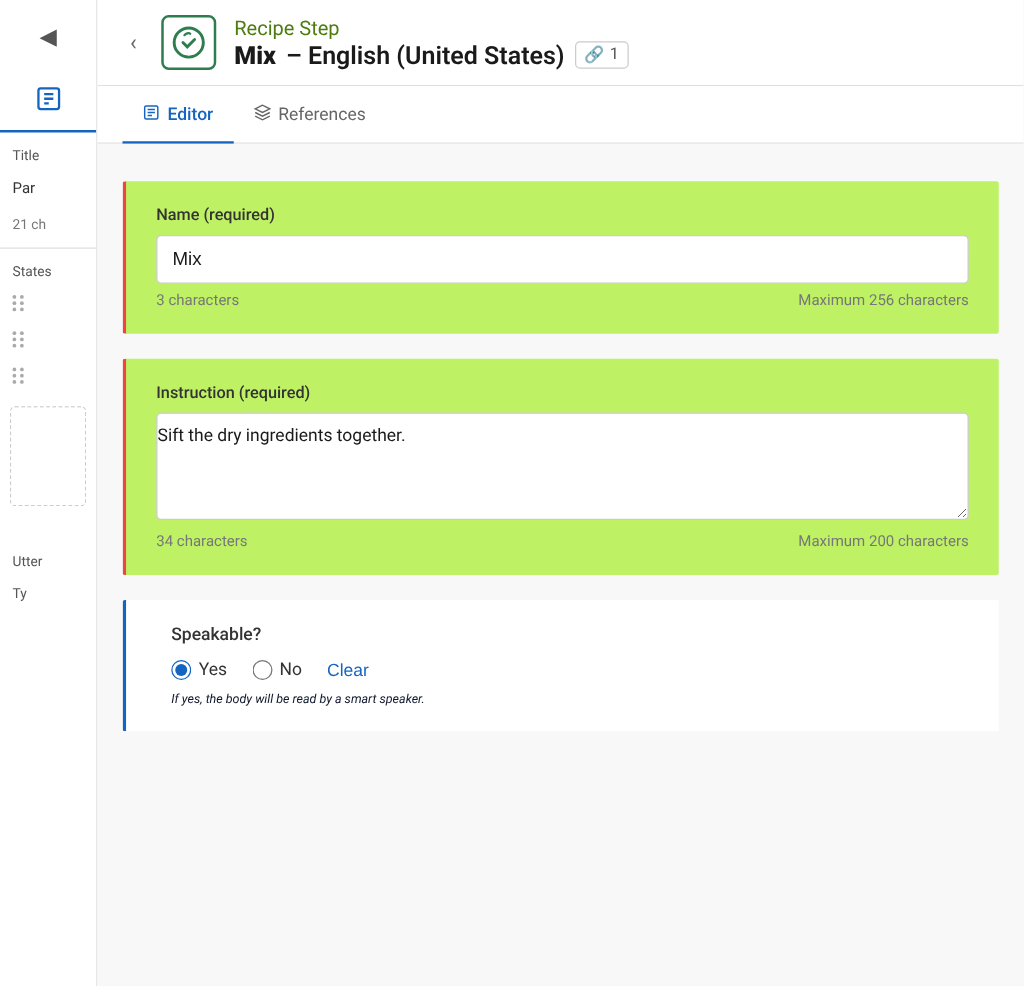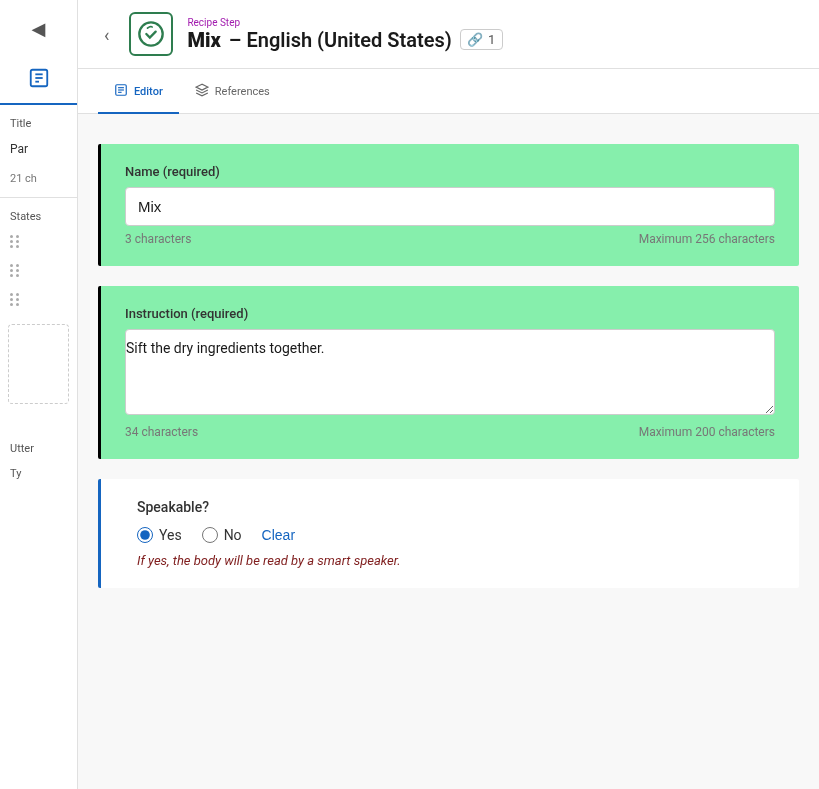--- a/index.html
+++ b/index.html
@@ -49,22 +49,22 @@
       justify-content: center;
       flex-shrink: 0;
     }
 
     .header-text {
       display: flex;
       flex-direction: column;
     }
 
     .header-subtitle {
-      font-size: 10px;
-      color: #a21caf;
+      font-size: 16px;
+      color: #4d7c0f;
     }
 
     .header-title {
       font-size: 20px;
       font-weight: 600;
       color: #1a1a1a;
       display: flex;
       align-items: center;
       gap: 8px;
     }
@@ -88,21 +88,21 @@
       border-bottom: 1px solid #e0e0e0;
       padding: 0 20px;
       background: #fff;
     }
 
     .tab {
       display: flex;
       align-items: center;
       gap: 6px;
       padding: 14px 16px 12px;
-      font-size: 11px;
+      font-size: 14px;
       color: #666;
       cursor: pointer;
       border-bottom: 2px solid transparent;
       margin-bottom: -1px;
     }
 
     .tab.active {
       color: #1565c0;
       border-bottom: 2px solid #1565c0;
       font-weight: 500;
@@ -111,22 +111,22 @@
     
     .content {
       flex: 1;
       overflow-y: auto;
       padding: 30px 20px;
       background: #f8f8f8;
     }
 
     
     .form-section {
-      background: #86efac;
-      border-left: 3px solid #000000;
+      background: #bef264;
+      border-left: 3px solid #ef4444;
       border-radius: 2px;
       padding: 20px 24px;
       margin-bottom: 20px;
     }
 
     .form-label {
       font-size: 13px;
       color: #333;
       margin-bottom: 8px;
       font-weight: 500;
@@ -213,22 +213,22 @@
     .clear-btn {
       color: #1565c0;
       background: none;
       border: none;
       font-size: 14px;
       cursor: pointer;
       padding: 0;
     }
 
     .speakable-hint {
-      font-size: 13px;
-      color: #7f1d1d;
+      font-size: 10px;
+      color: #0f172a;
       font-style: italic;
     }
 
     
     .left-panel {
       width: 78px;
       background: #fff;
       border-right: 1px solid #e0e0e0;
       height: 789px;
       display: flex;

